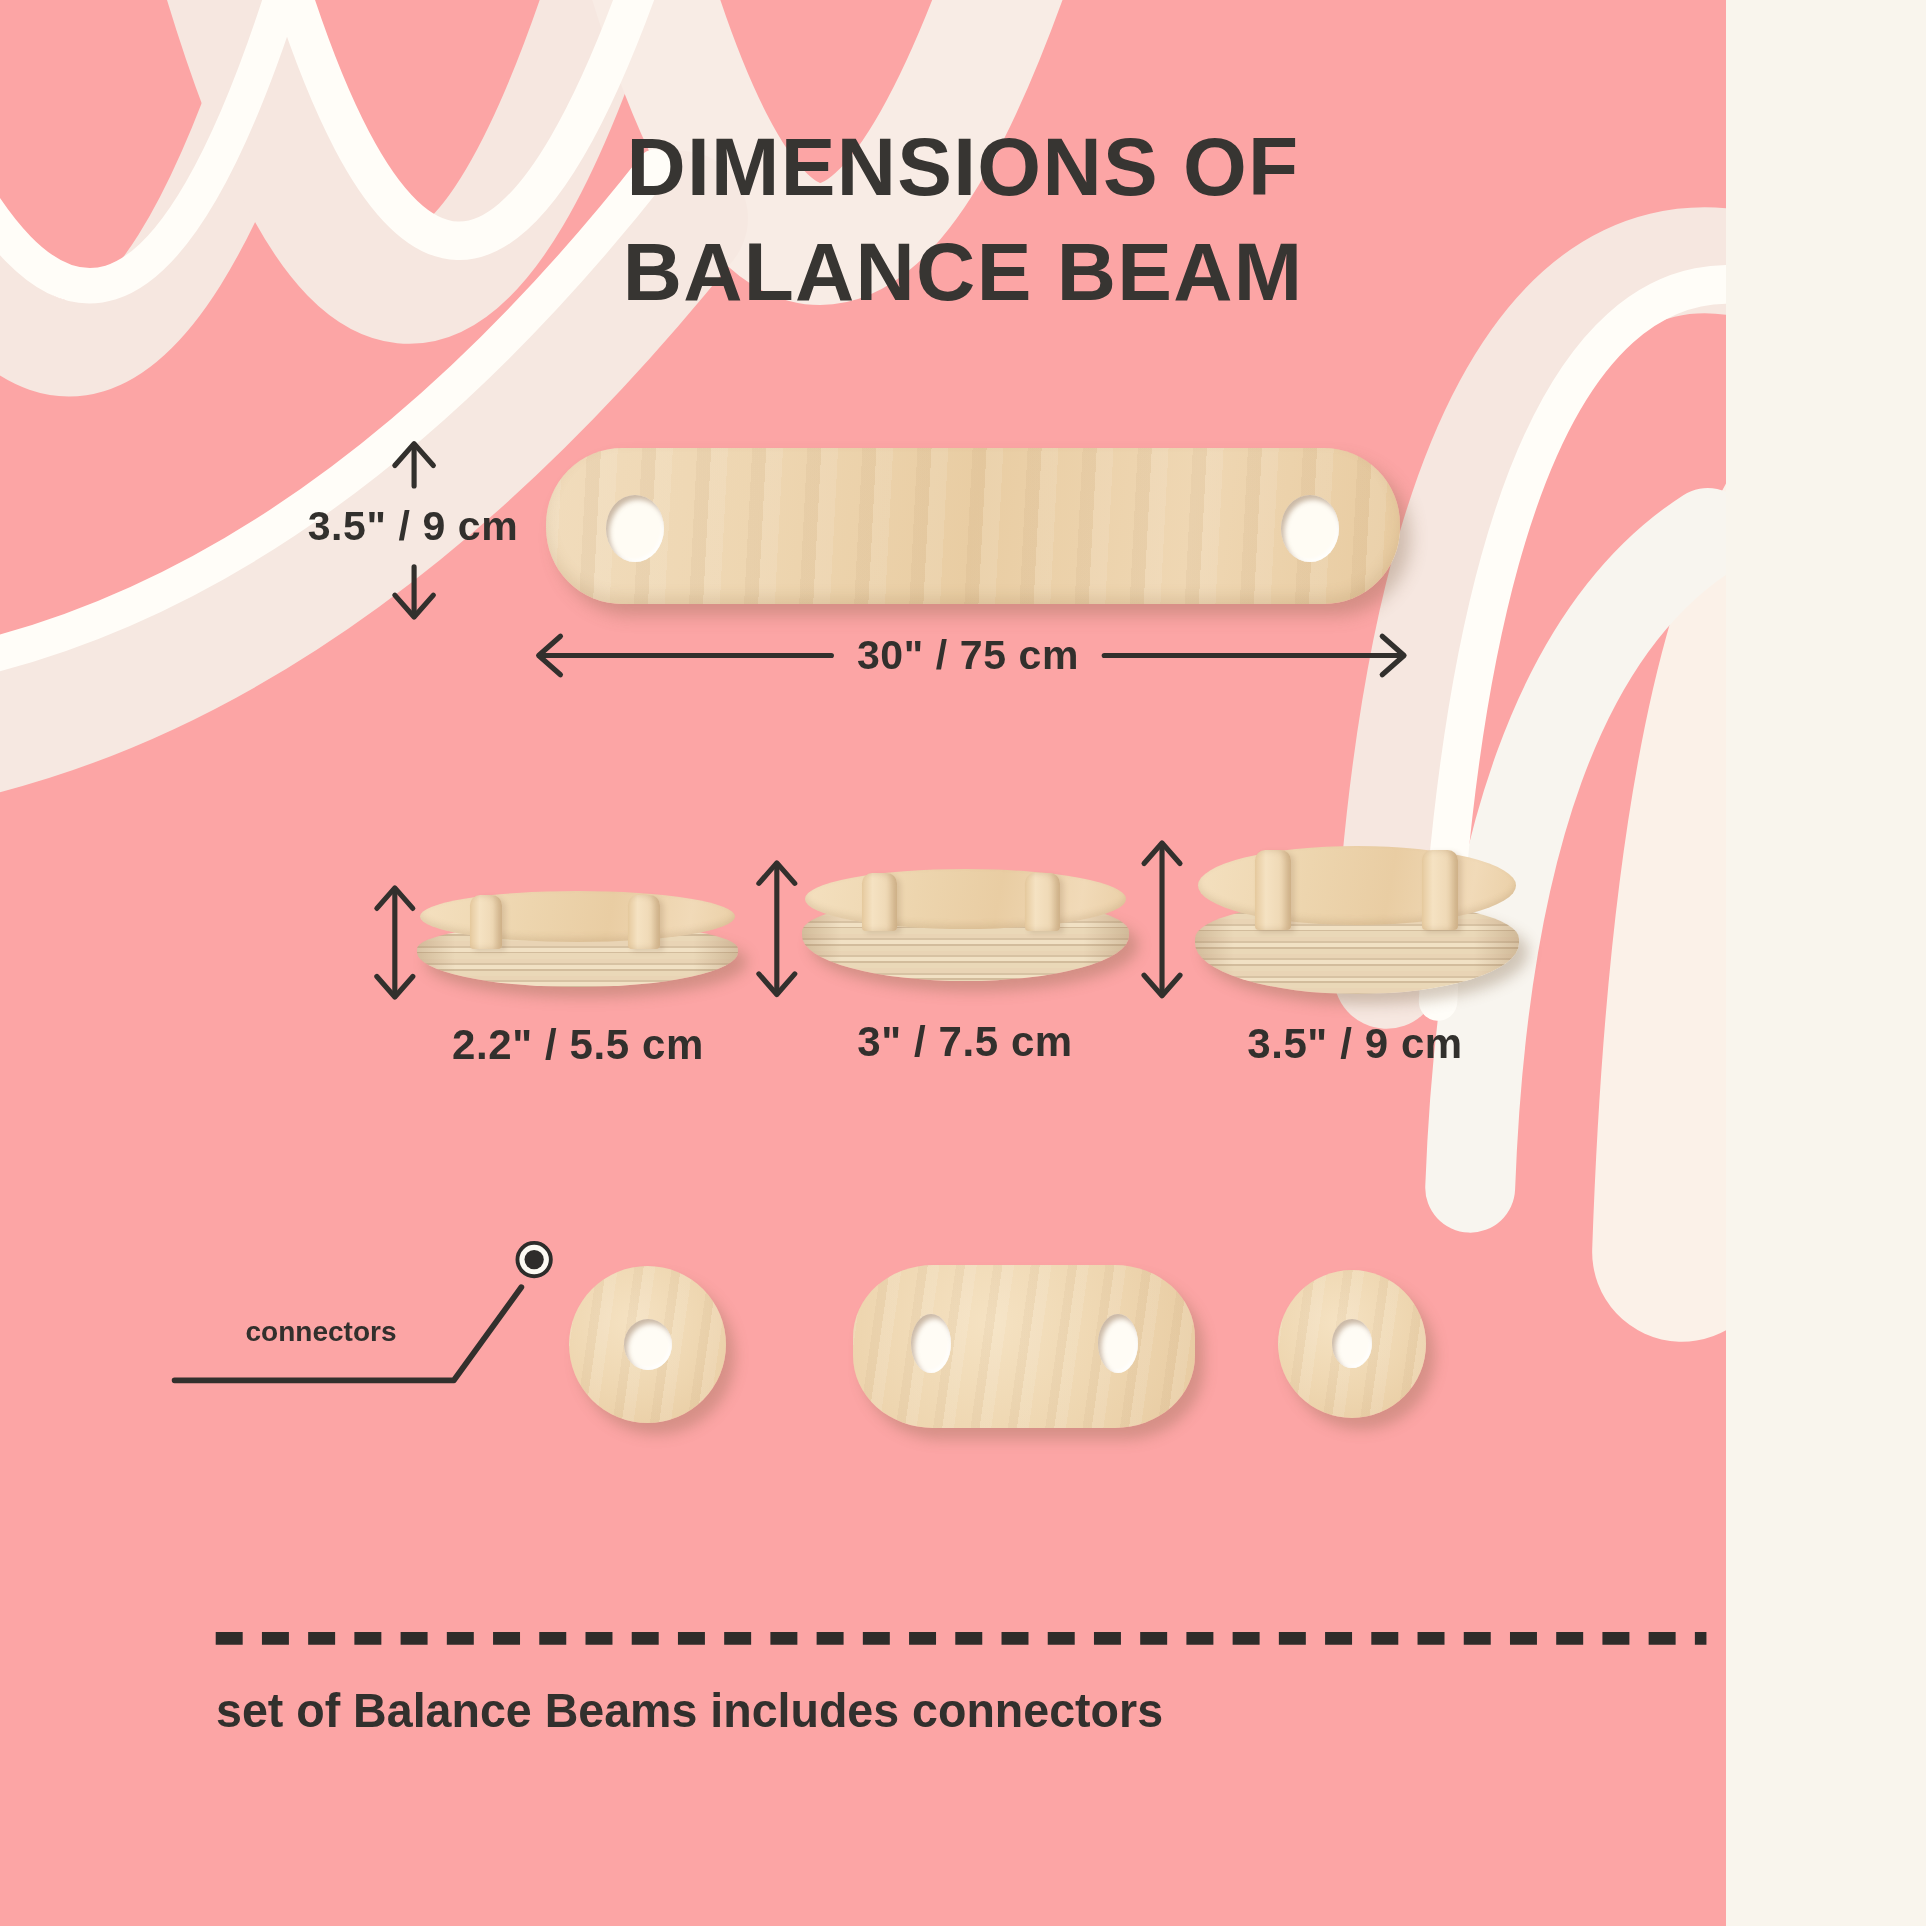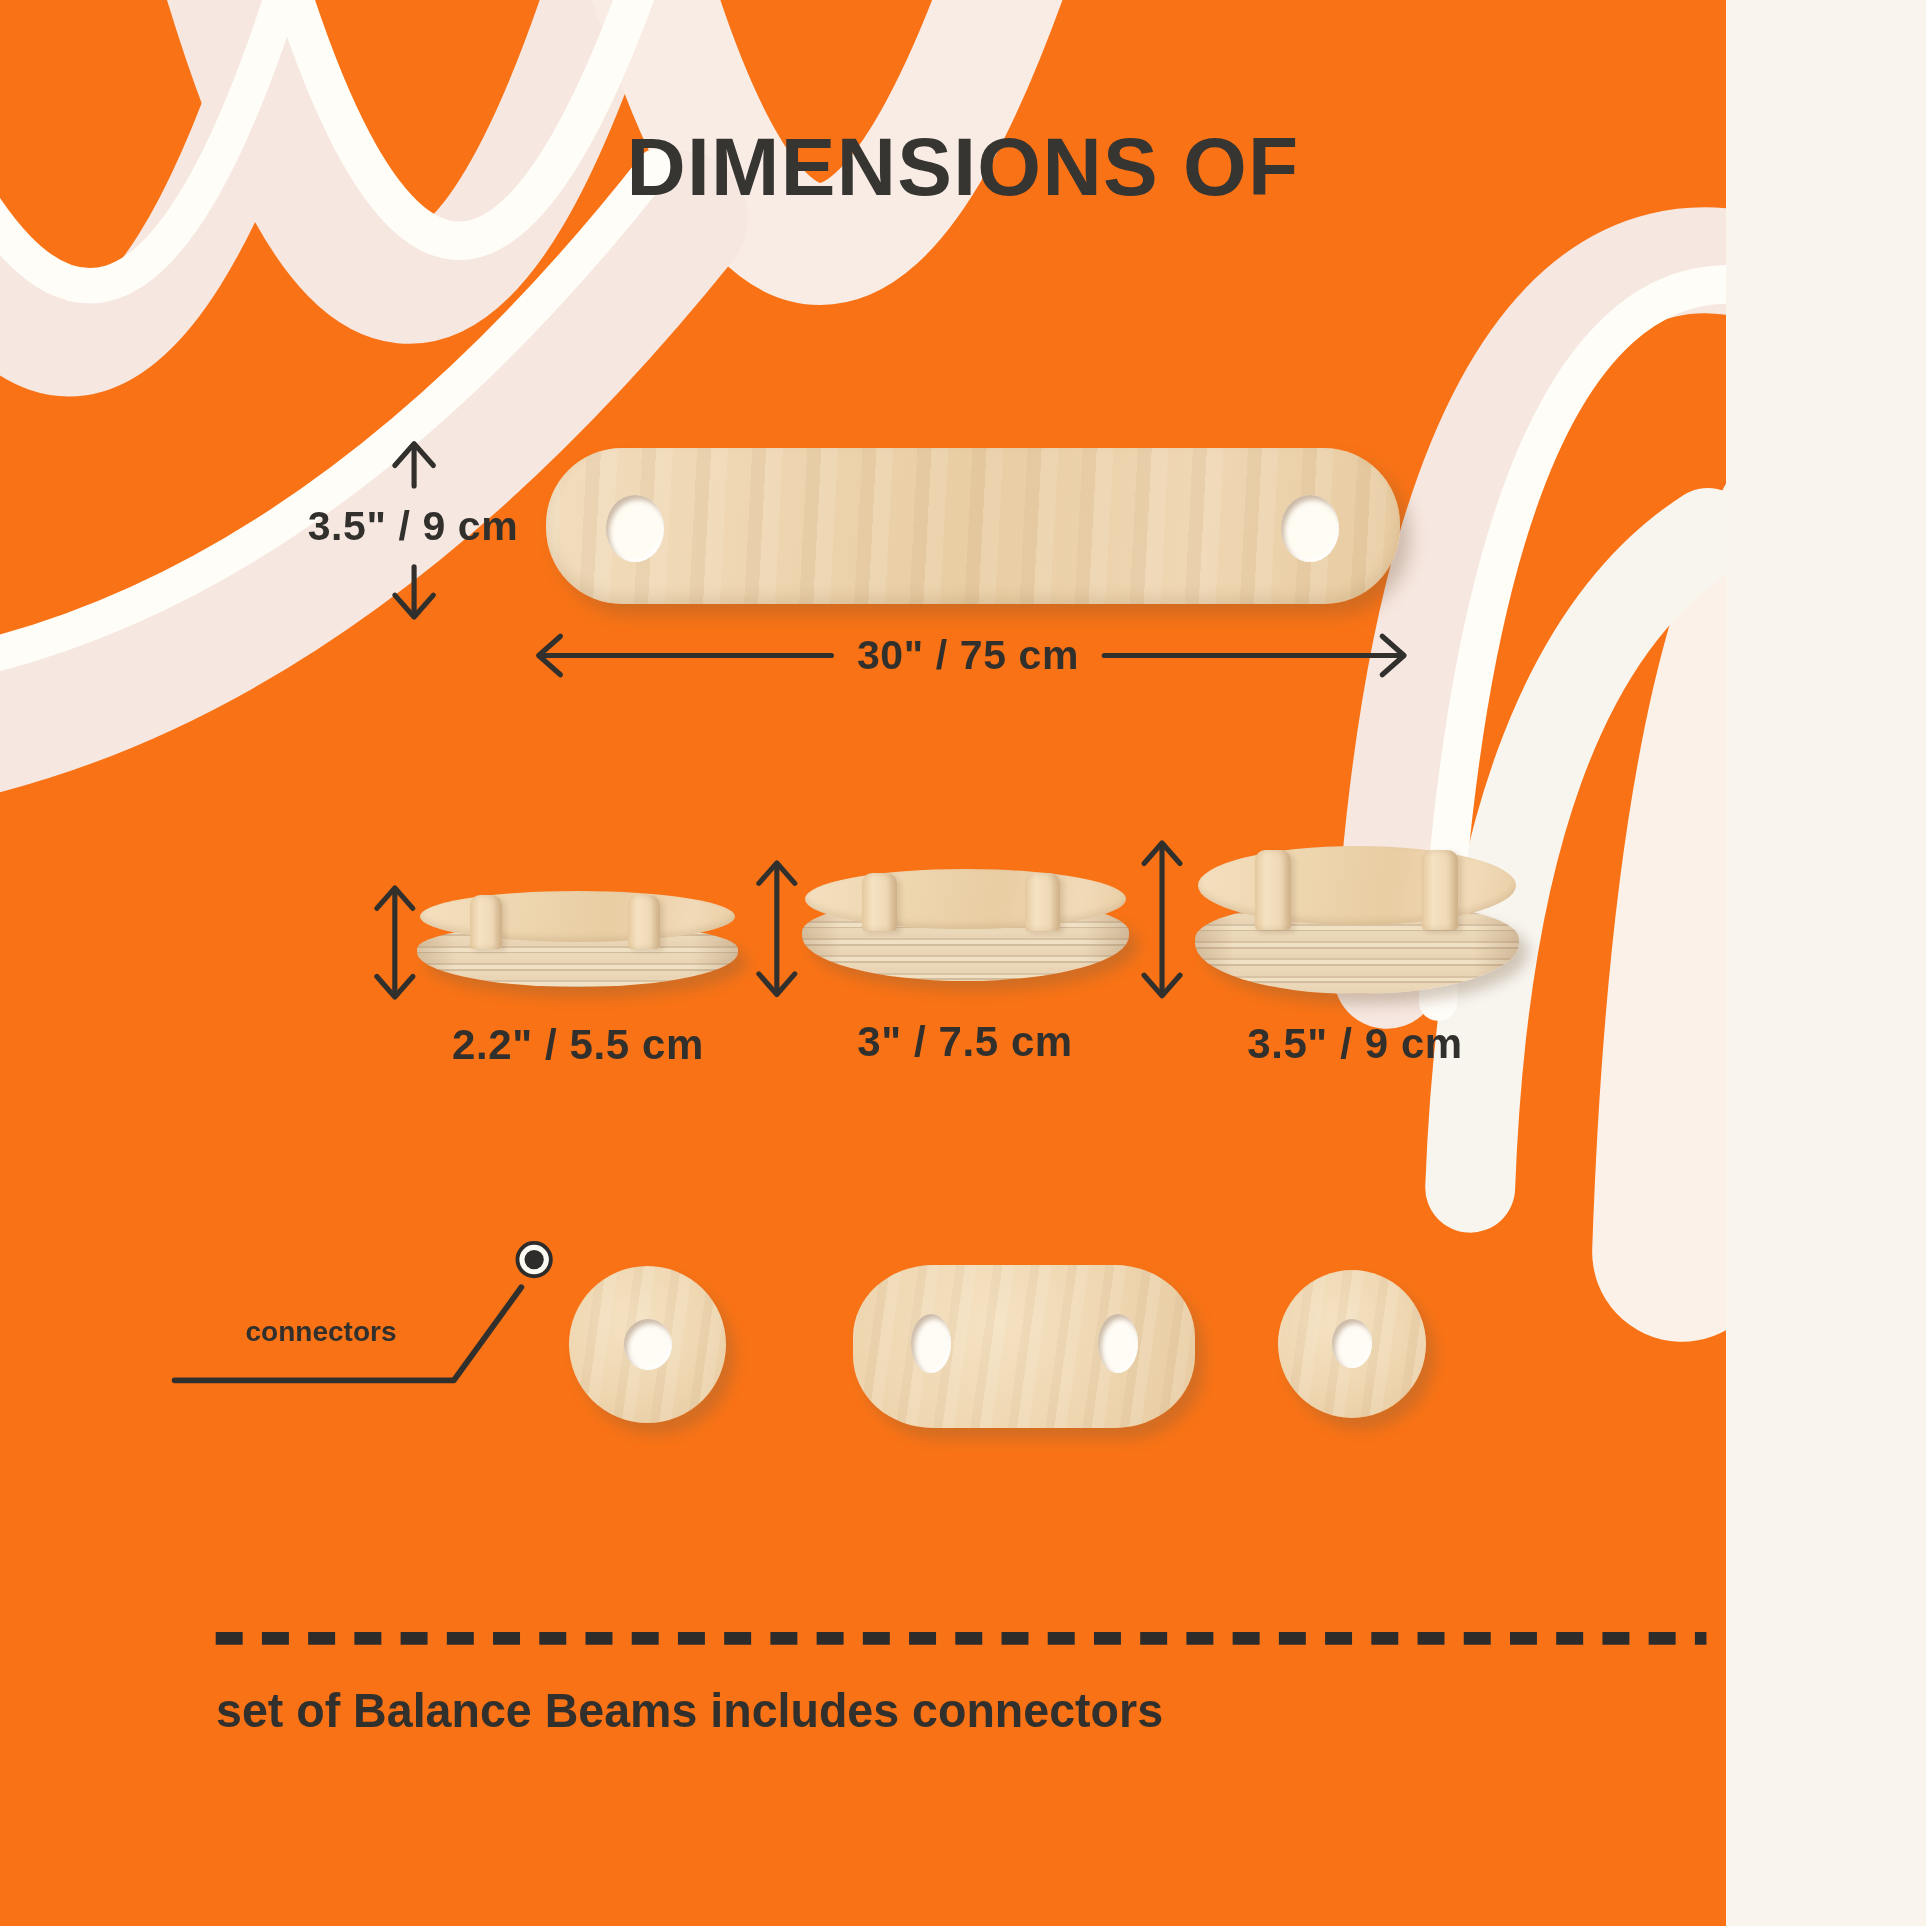--- a/index.html
+++ b/index.html
@@ -1,18 +1,18 @@
 <!DOCTYPE html>
 <html style="font-size:10.3px"><head>
 <meta charset="utf-8">
 <style>
   html, body { margin:0; padding:0; background:#f9f5ed; }
   .canvas {
     position:relative; width:1726px; height:1926px;
-    background:#f97316; overflow:hidden;
+    background:#fca5a5; overflow:hidden;
     font-family:"Liberation Sans", sans-serif; color:#32302d;
   }
   svg.layer { position:absolute; left:0; top:0; }
 
   
   .title {
     position:absolute; left:963px; top:114px; transform:translateX(-50%);
     text-align:center; font-weight:bold; font-size:82px; line-height:105px;
     letter-spacing:1.3px; color:#373532; white-space:nowrap;
   }
@@ -129,20 +129,21 @@
       <path d="M 2290 1850 Q 2320 1050 2660 830" stroke="#f8f5ef" stroke-width="140"></path>
       <path d="M -120 140 Q 180 830 450 -40" stroke="#fffdf8" stroke-width="55"></path>
       <path d="M 390 -240 Q 700 980 1060 -220" stroke="#fffdf8" stroke-width="60"></path>
       <path d="M -160 1050 Q 470 960 1020 260" stroke="#fffdf8" stroke-width="55"></path>
       <path d="M 2240 1560 C 2300 420 2650 190 3100 700" stroke="#fffdf8" stroke-width="60"></path>
     </g>
   </svg>
 
   <div class="title">
     <div>DIMENSIONS OF</div>
+    <div>BALANCE BEAM</div>
   </div>
 
   <div class="beam">
     <div class="hole hole-left"></div>
     <div class="hole hole-right"></div>
   </div>
 
   <div class="riser riser-1">
     <div class="peg peg-left"></div>
     <div class="peg peg-right"></div>

